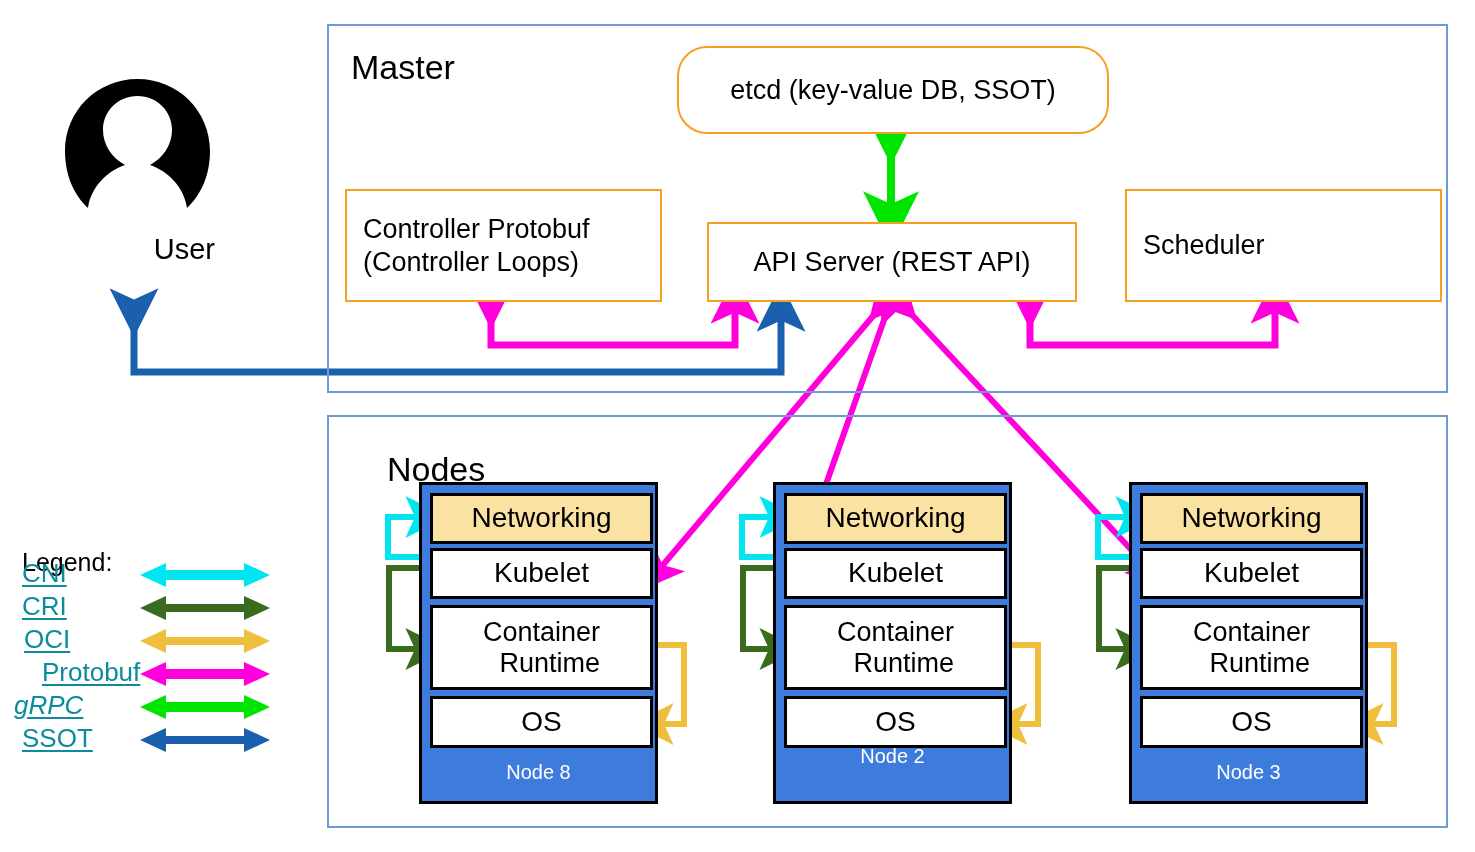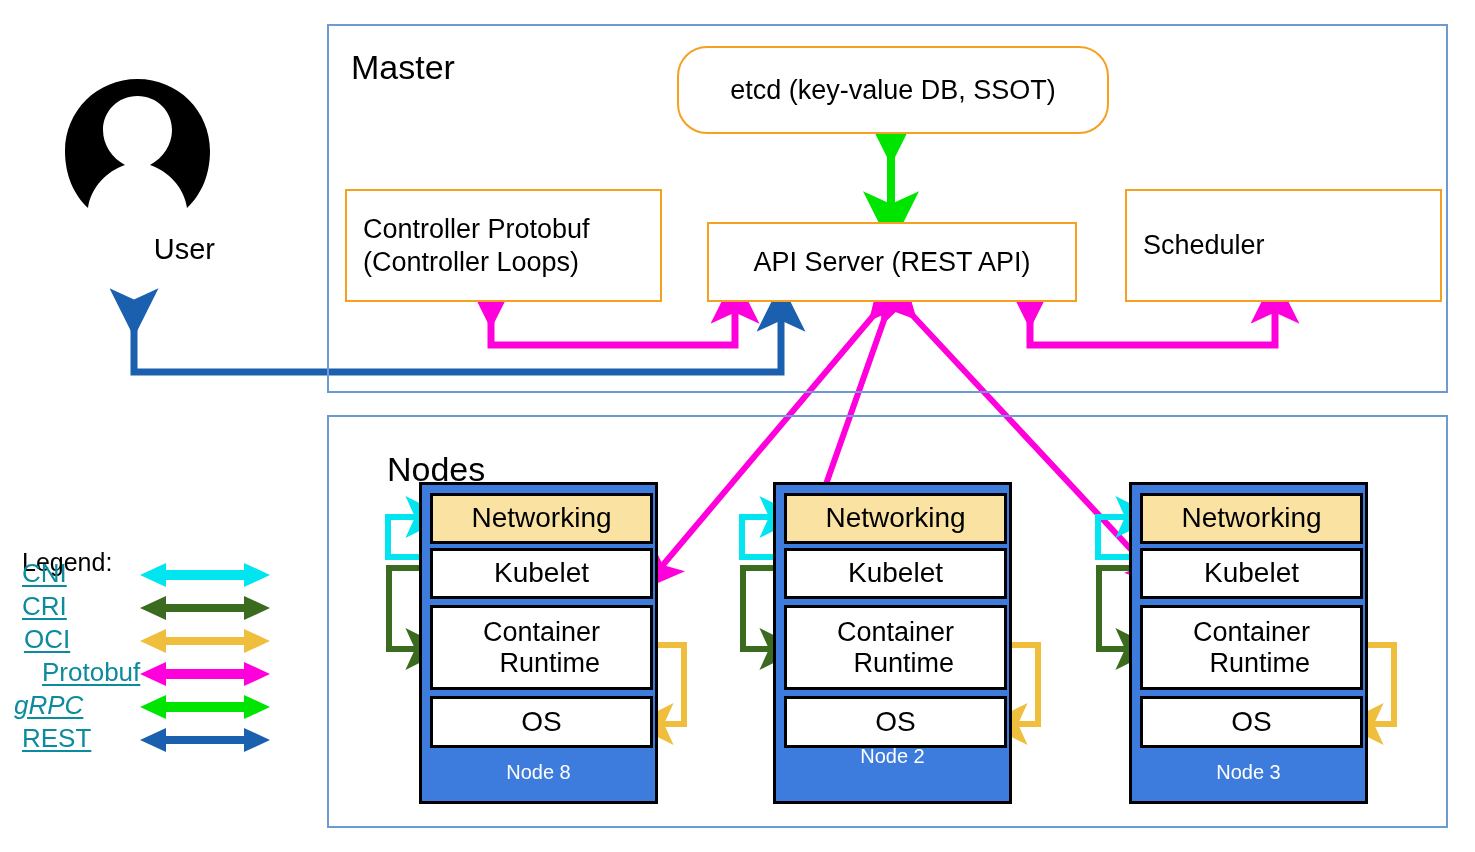--- a/index.html
+++ b/index.html
@@ -246,18 +246,18 @@
   <div class="legend-item" style="left:26px;top:657px;margin-left:16px;">Protobuf</div>
   <svg class="legend-arrow" style="left:140px;top:661px;width:130px;height:26px;" viewBox="0 0 130 26">
     <path d="M0,13 L26,1 L26,8 L104,8 L104,1 L130,13 L104,25 L104,18 L26,18 L26,25 Z" fill="#FF00DD"></path>
   </svg>
 
   <div class="legend-item" style="left:14px;top:690px;font-style:italic;">gRPC</div>
   <svg class="legend-arrow" style="left:140px;top:694px;width:130px;height:26px;" viewBox="0 0 130 26">
     <path d="M0,13 L26,1 L26,8 L104,8 L104,1 L130,13 L104,25 L104,18 L26,18 L26,25 Z" fill="#00E500"></path>
   </svg>
 
-  <div class="legend-item" style="left:22px;top:723px;">REST</div>
+  <div class="legend-item" style="left:22px;top:723px;">SSOT</div>
   <svg class="legend-arrow" style="left:140px;top:727px;width:130px;height:26px;" viewBox="0 0 130 26">
     <path d="M0,13 L26,1 L26,9 L104,9 L104,1 L130,13 L104,25 L104,17 L26,17 L26,25 Z" fill="#1B5FAF"></path>
   </svg>
 
 </div>
 
 </body></html>

